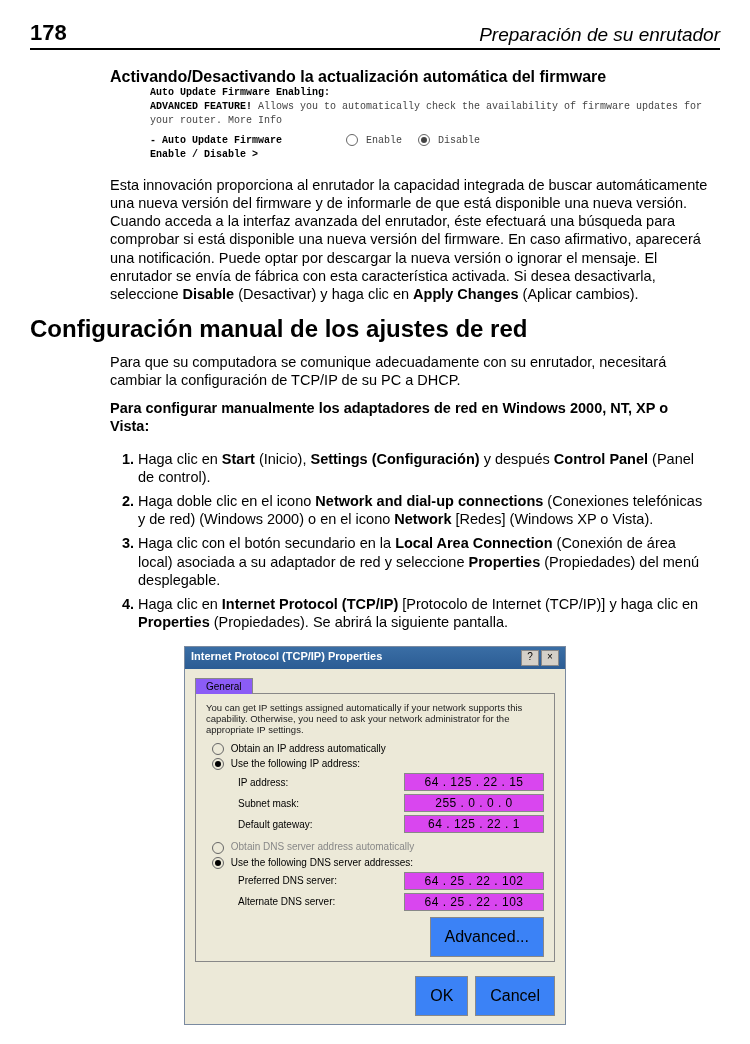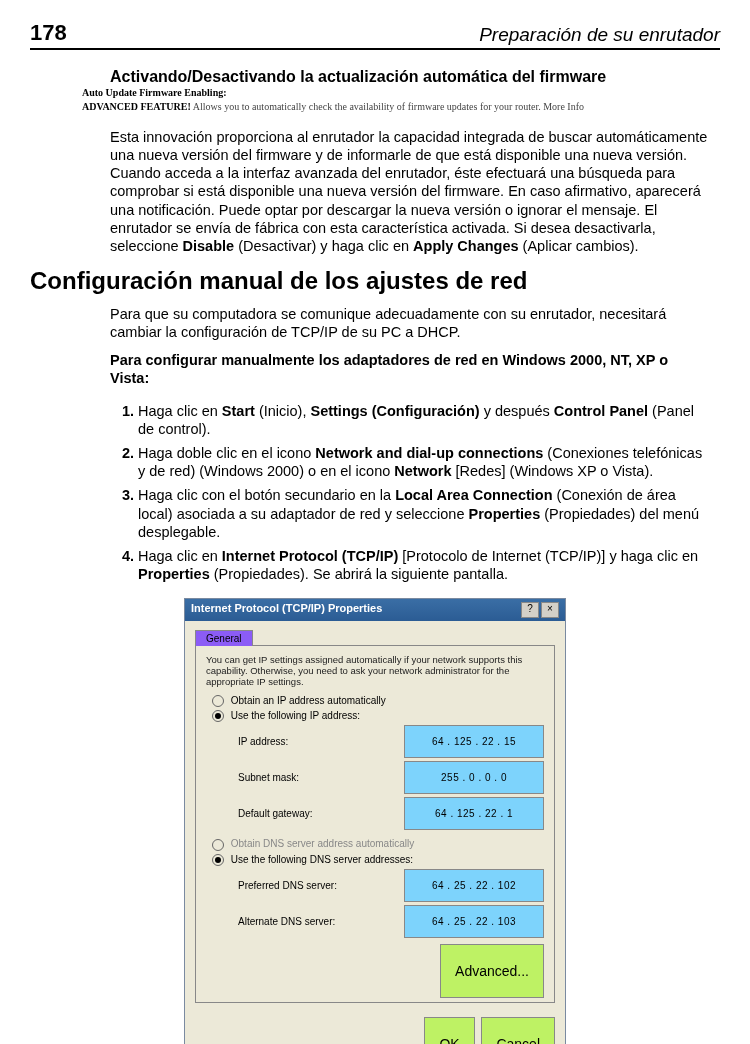--- a/index.html
+++ b/index.html
@@ -29,24 +29,24 @@
     font-style: italic;
     font-size: 19px;
   }
   .section-title {
     font-weight: bold;
     font-size: 16px;
     margin-left: 80px;
     margin-bottom: 0;
   }
   .screenshot1 {
-    margin-left: 52px;
+    margin-left: 120px;
     margin-bottom: 14px;
     font-size: 10px;
-    font-family: Liberation Serif, serif;
+    font-family: Liberation Mono, monospace;
     color: #444;
     line-height: 1.4;
   }
   .screenshot1 .bold {
     font-weight: bold;
     color: #000;
   }
   .radio-row {
     margin-top: 6px;
   }
@@ -184,58 +184,70 @@
   }
   .field-row {
     display: flex;
     justify-content: space-between;
     align-items: center;
     margin: 3px 0 3px 32px;
   }
   .field-row .fl { font-size: 10px; }
   .ipbox {
     border: 1px solid #888;
-    background: #7dd3fc;
-    padding: 10px 4px;
+    background: #d946ef;
+    padding: 1px 4px;
     font-family: Tahoma, Arial;
-    font-size: 10px;
+    font-size: 12px;
     width: 130px;
     text-align: center;
     letter-spacing: 0.5px;
   }
   .dlg-footer {
     text-align: right;
     padding: 6px 10px 8px 0;
   }
   .win-btn {
     display: inline-block;
     border: 1px solid #888;
-    background: #bef264;
-    padding: 18px 14px;
-    font-size: 14px;
+    background: #3b82f6;
+    padding: 10px 14px;
+    font-size: 16px;
     margin-left: 4px;
   }
   .disabled { color: #888; }
 </style>
 </head>
 <body>
 
 <div class="page">
 
   <div class="header">
     <span class="page-num">178</span>
     <span class="header-title">Preparación de su enrutador</span>
   </div>
 
   <div class="section-title">Activando/Desactivando la actualización automática del firmware</div>
 
   <div class="screenshot1">
     <div class="bold">Auto Update Firmware Enabling:</div>
     <div>
       <span class="bold">ADVANCED FEATURE!</span><span> Allows you to automatically check the availability of firmware updates for your router. More Info</span>
+    </div>
+    <div class="radio-row">
+      <span class="lbl-left">
+        <span>- Auto Update Firmware</span><br>
+        <span>Enable / Disable &gt;</span>
+      </span>
+      <span class="opts">
+        <span class="radio-circle"></span>
+        <span>Enable</span>
+        <span class="radio-circle selected"></span>
+        <span>Disable</span>
+      </span>
     </div>
   </div>
 
   <div class="para">
     <span>Esta innovación proporciona al enrutador la capacidad integrada de buscar automáticamente una nueva versión del firmware y de informarle de que está disponible una nueva versión. Cuando acceda a la interfaz avanzada del enrutador, éste efectuará una búsqueda para comprobar si está disponible una nueva versión del firmware. En caso afirmativo, aparecerá una notificación. Puede optar por descargar la nueva versión o ignorar el mensaje. El enrutador se envía de fábrica con esta característica activada. Si desea desactivarla, seleccione </span><span class="bold">Disable</span><span> (Desactivar) y haga clic en </span><span class="bold">Apply Changes</span><span> (Aplicar cambios).</span>
   </div>
 
   <h2 class="main-heading">Configuración manual de los ajustes de red</h2>
 
   <div class="para">Para que su computadora se comunique adecuadamente con su enrutador, necesitará cambiar la configuración de TCP/IP de su PC a DHCP.</div>

